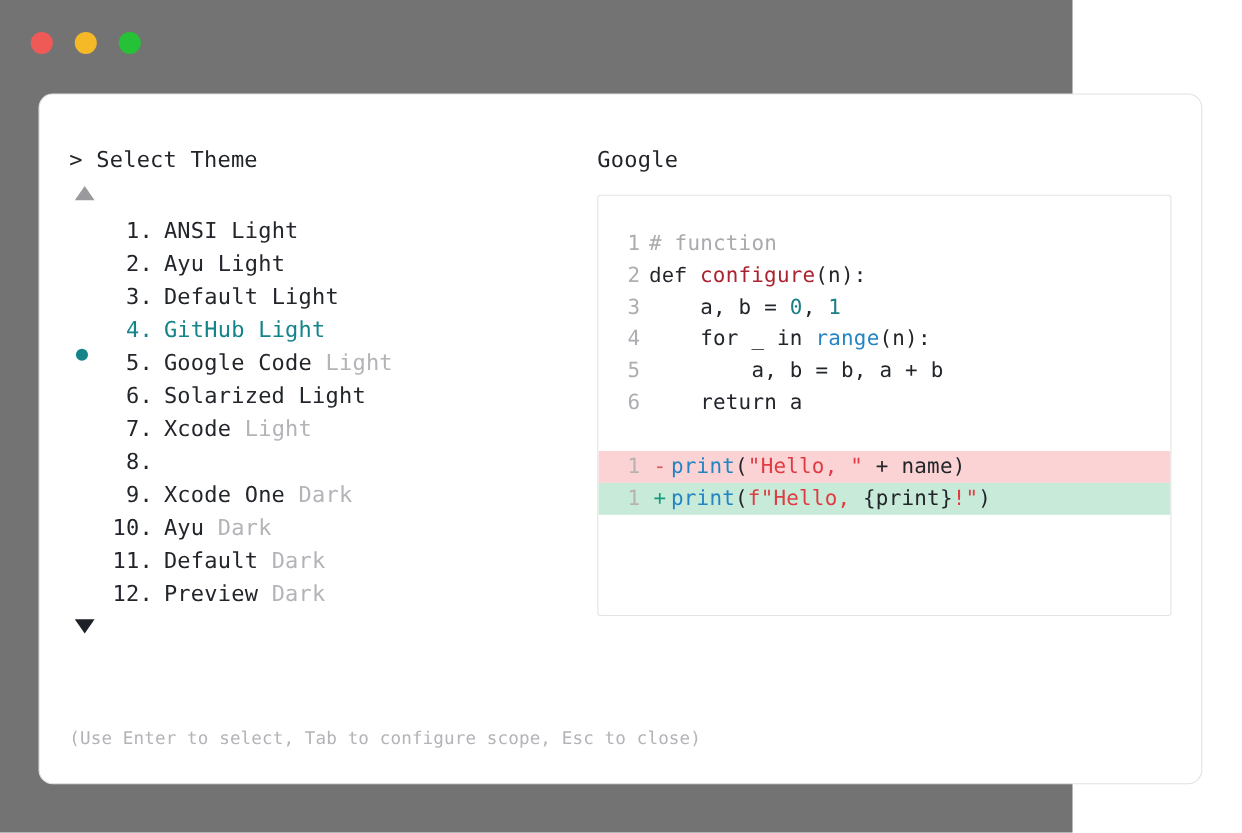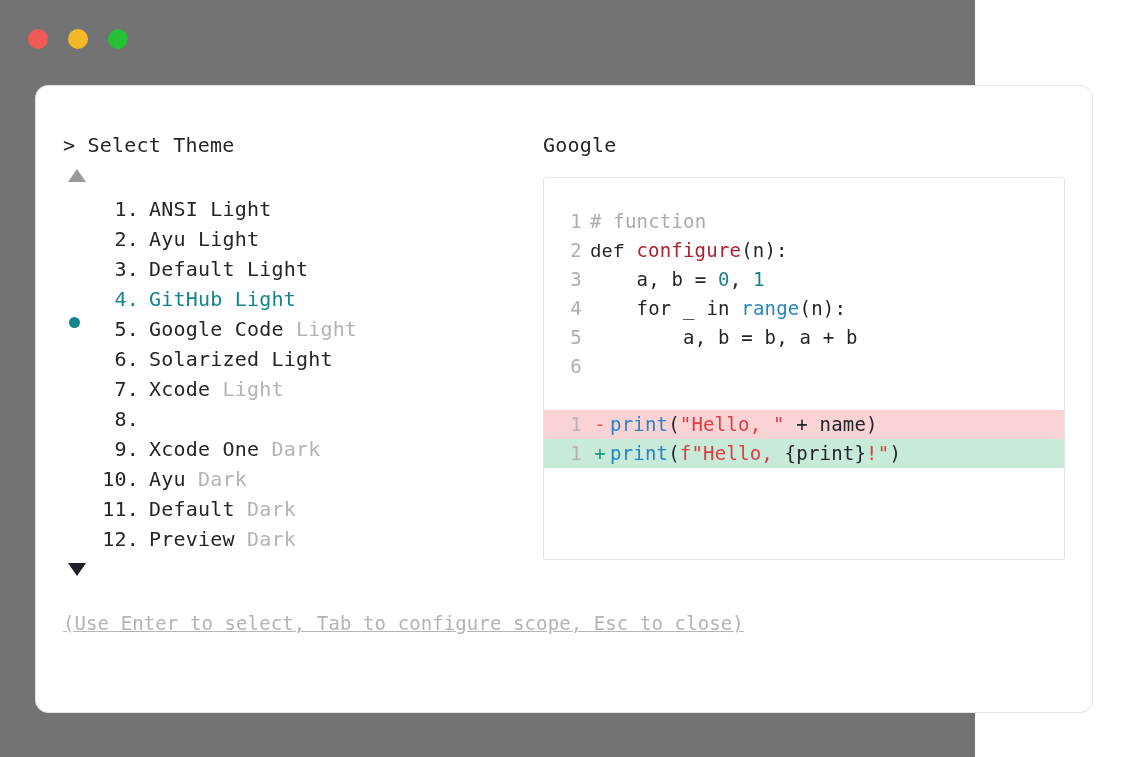--- a/index.html
+++ b/index.html
@@ -70,25 +70,24 @@
   }
   .name-cell { padding-left: 10px; color: #22252a; text-align: right; }
   .variant { color: #b3b3b8; }
   .variant.strong { color: #22252a; }
   .theme-row.selected .num-cell,
   .theme-row.selected .name-cell,
   .theme-row.selected .variant { color: #15848a; }
 
   
   .hint {
-    position: absolute; left: 27px; top: 524px;
-    font-size: 19px; line-height: 26px;
+    position: absolute; left: 27px; top: 572px;
+    font-size: 16px; line-height: 26px;
     color: #b3b3b8; letter-spacing: 0.1px;
     white-space: pre;
-    text-decoration: underline;
   }
 
   
   .code-panel {
     position: absolute; left: 507px; top: 91px;
     width: 522px; height: 383px;
     border: 1px solid #e3e3e5;
     border-radius: 3px;
     background: #ffffff;
     overflow: hidden;
@@ -167,21 +166,21 @@
         <div class="heading">Google</div>
       </div>
 
       <div class="code-panel">
         <div class="code-inner" id="code-inner">
             <div class="code-line"><div class="ln">1</div><div class="code-text"><span class="tok-comment"># function</span></div></div>
             <div class="code-line"><div class="ln">2</div><div class="code-text"><span class="tok-kw">def </span><span class="tok-fn">configure</span><span class="tok-punct">(n):</span></div></div>
             <div class="code-line"><div class="ln">3</div><div class="code-text"><span class="tok-punct">    a, b = </span><span class="tok-num">0</span><span class="tok-punct">, </span><span class="tok-num">1</span></div></div>
             <div class="code-line"><div class="ln">4</div><div class="code-text"><span class="tok-punct">    for _ in </span><span class="tok-builtin">range</span><span class="tok-punct">(n):</span></div></div>
             <div class="code-line"><div class="ln">5</div><div class="code-text"><span class="tok-punct">        a, b = b, a + b</span></div></div>
-            <div class="code-line"><div class="ln">6</div></div>
+            <div class="code-line"><div class="ln">6</div><div class="code-text"><span class="tok-punct">    return a</span></div></div>
             <div class="blank-line"></div>
             <div class="code-line diff-line diff-del"><div class="ln">1</div><div class="marker-cell marker-del">-</div><div class="code-text"><span class="tok-print">print</span><span class="tok-punct">(</span><span class="tok-str">"Hello, "</span><span class="tok-punct"> + name)</span></div></div>
             <div class="code-line diff-line diff-add"><div class="ln">1</div><div class="marker-cell marker-add">+</div><div class="code-text"><span class="tok-print">print</span><span class="tok-punct">(</span><span class="tok-str">f"Hello, </span><span class="tok-punct">{print}</span><span class="tok-str">!"</span><span class="tok-punct">)</span></div></div>
           </div>
       </div>
 
       <div class="hint">(Use Enter to select, Tab to configure scope, Esc to close)</div>
 
     </div>
   </div>

